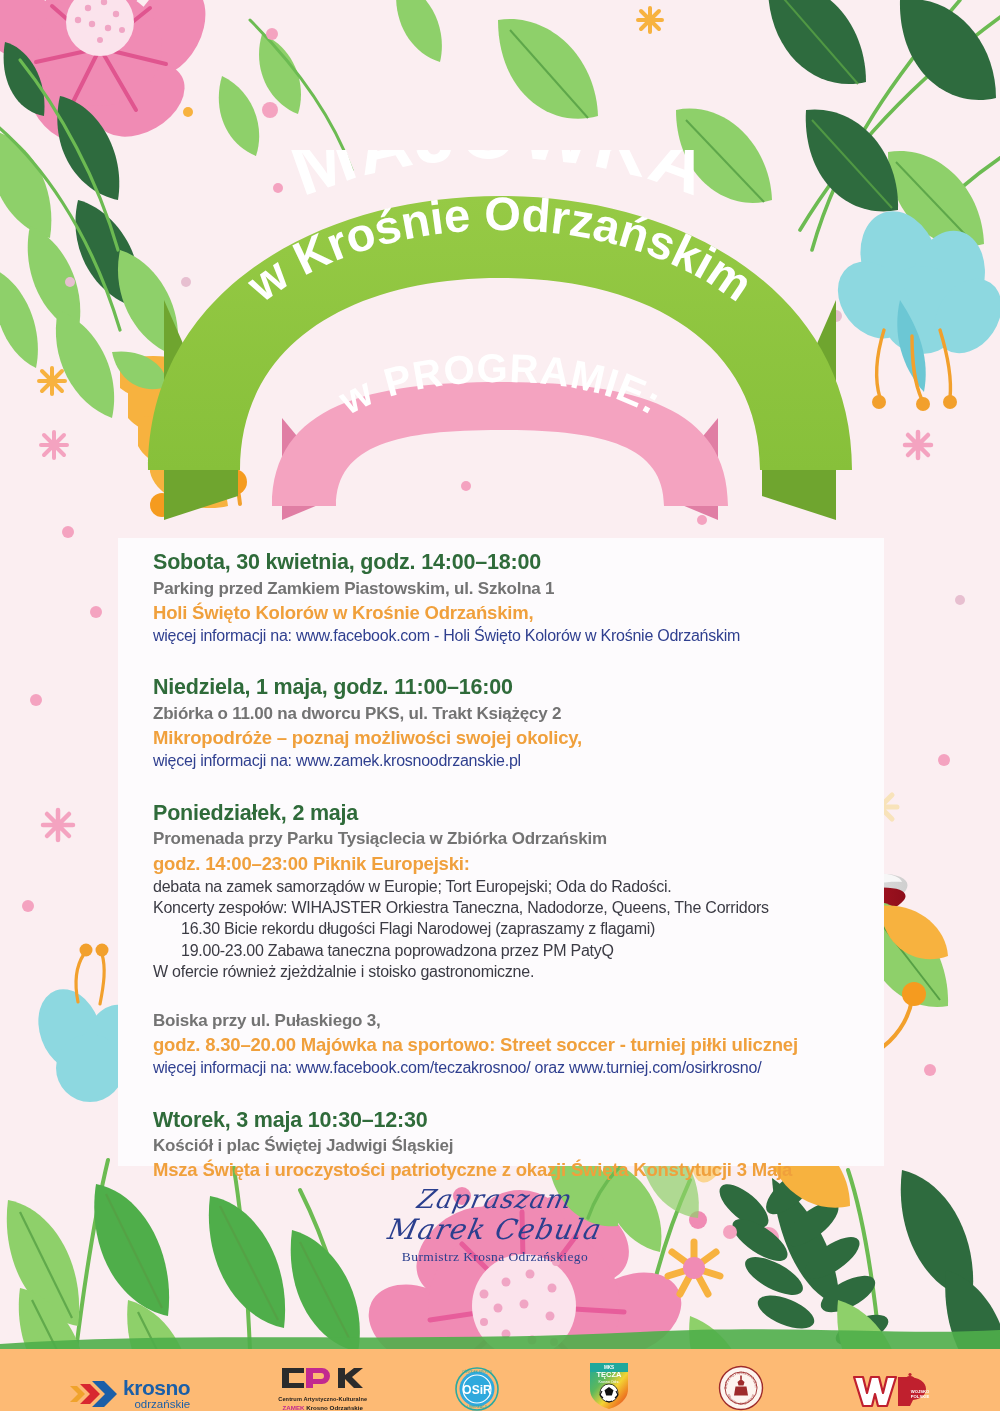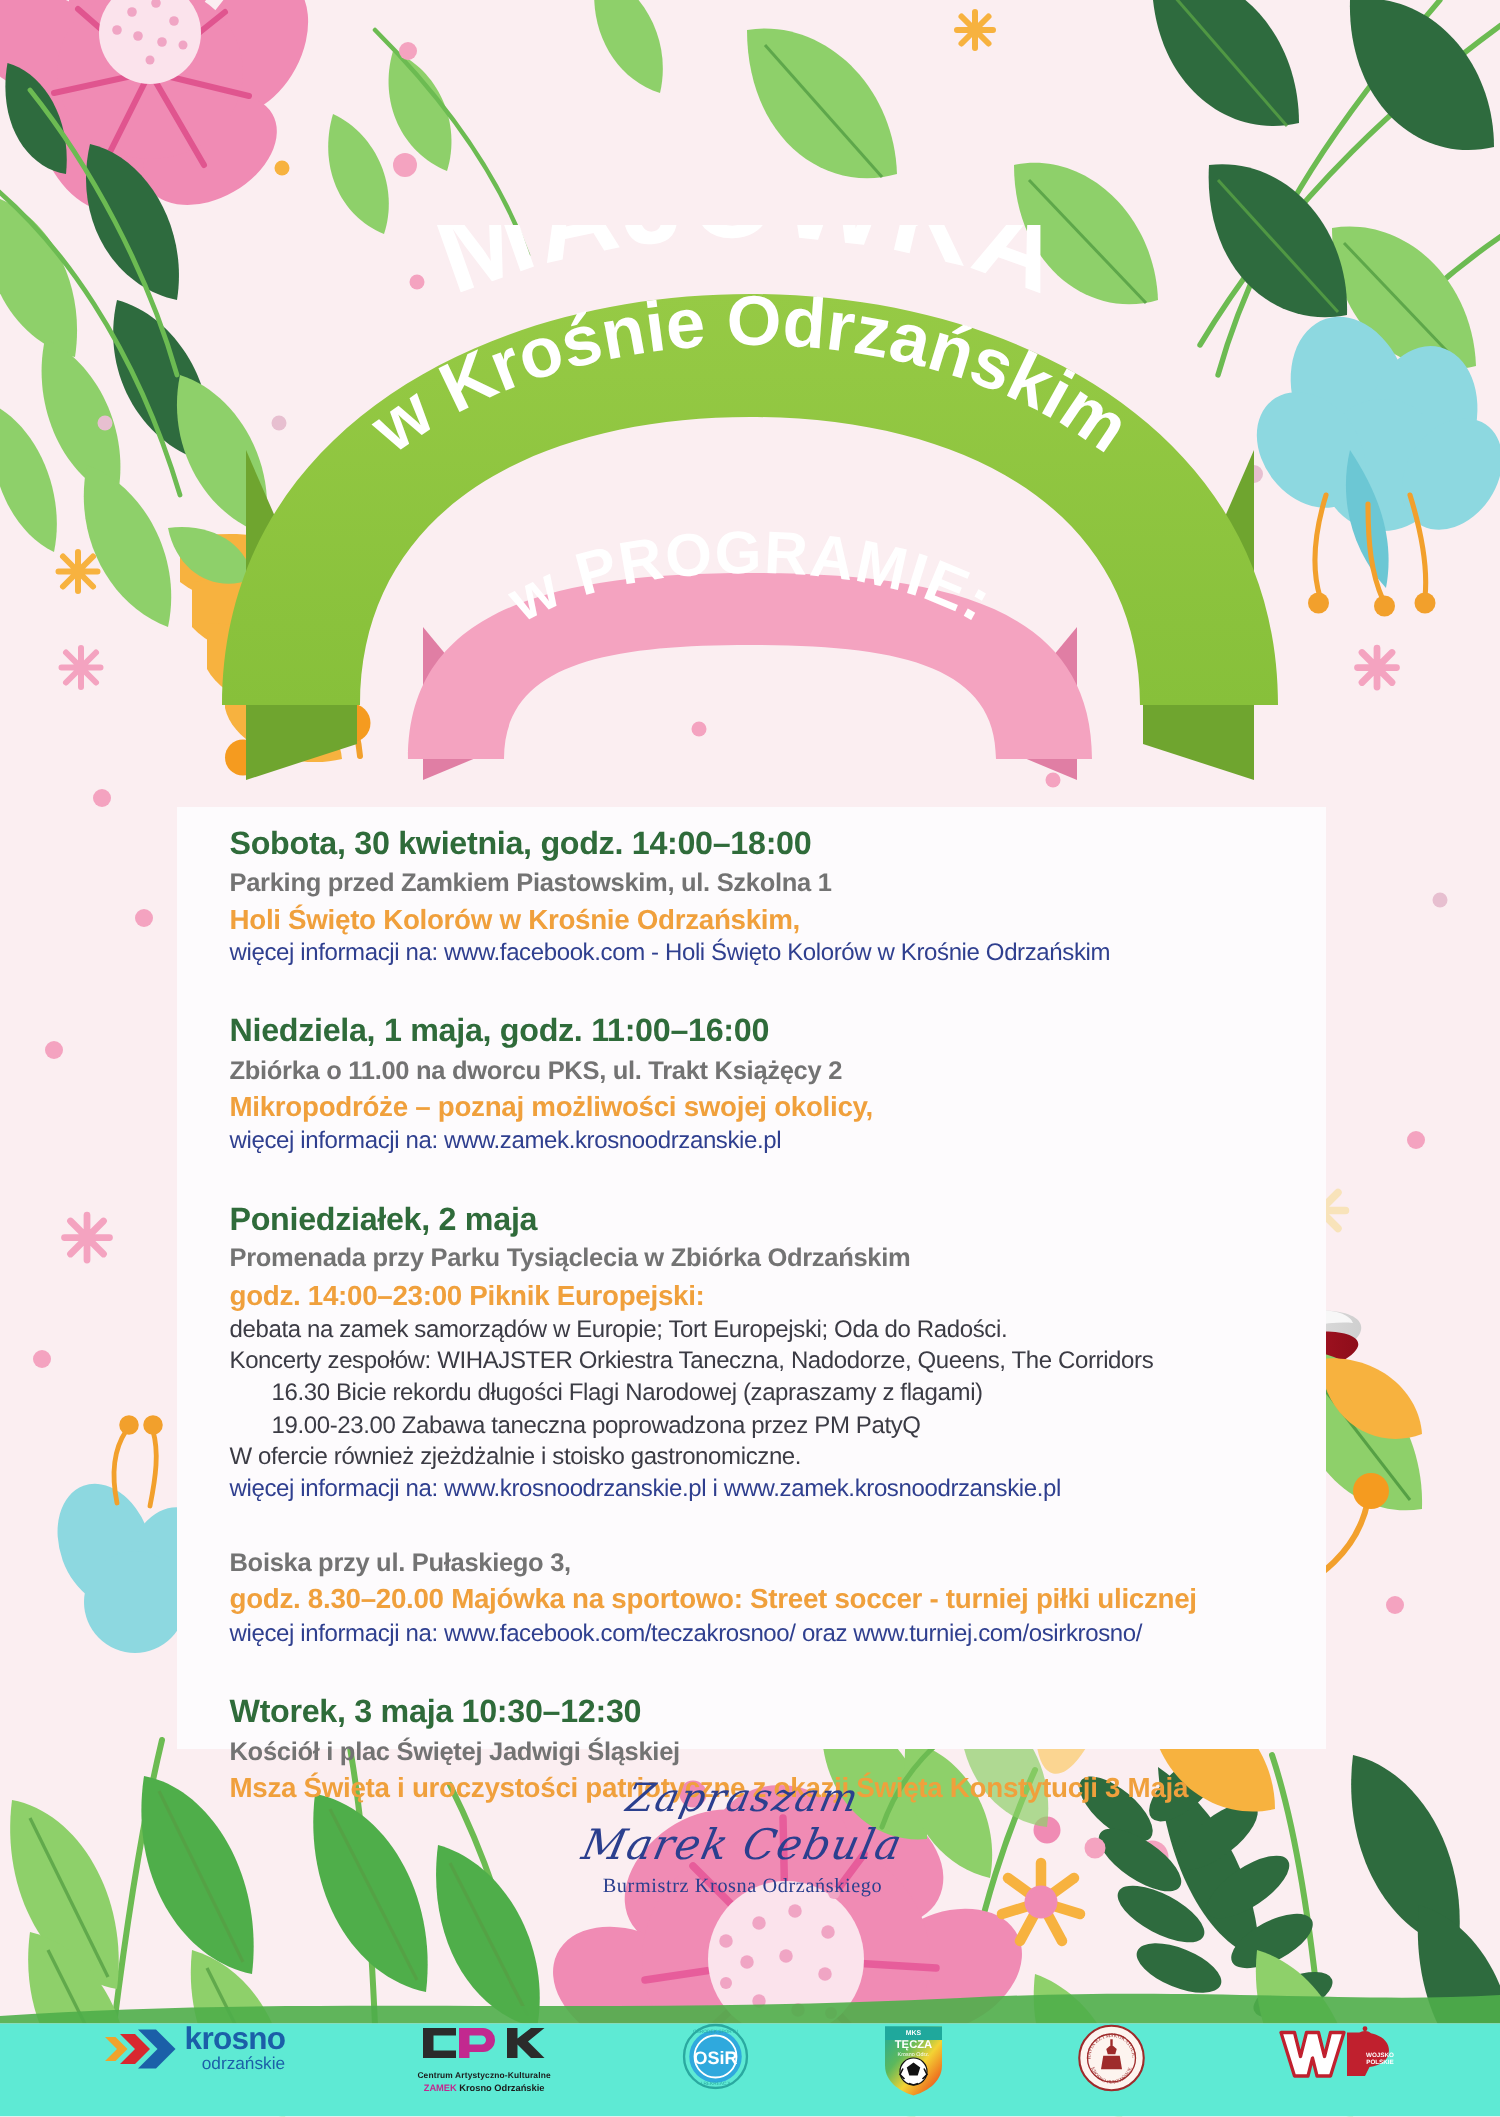--- a/index.html
+++ b/index.html
@@ -61,22 +61,22 @@
   }
   .sig-script.l2{font-size:28px;margin-top:2px;}
   .sig-role{
     font-family:"Liberation Serif",serif;color:#2b3f8e;font-size:13.5px;
     margin-top:4px;letter-spacing:0.4px;
   }
 
   
   #footer{
     position:absolute;left:0;bottom:0;width:1000px;height:62px;
-    background:#5eead4;
-    display:flex;align-items:flex-start;justify-content:space-around;
+    background:#fdba74;
+    display:flex;align-items:flex-end;justify-content:space-around;
     padding:0 24px;box-sizing:border-box;
   }
   .logo{display:flex;align-items:center;justify-content:center;}
 
   .krosno{display:flex;align-items:center;gap:5px;}
   .krosno-txt{line-height:1;}
   .krosno-txt .k1{font-size:21px;font-weight:bold;color:#1b5fa8;letter-spacing:-0.5px;display:block;}
   .krosno-txt .k2{font-size:11.5px;color:#1b5fa8;display:block;text-align:right;margin-top:1px;}
 
   .cak-wrap{text-align:center;line-height:1;}
@@ -513,21 +513,20 @@
       <div class="gap"></div>
       <div class="block">
         <div class="h-day">Poniedziałek, 2 maja</div>
         <div class="h-place">Promenada przy Parku Tysiąclecia w Zbiórka Odrzańskim</div>
         <div class="h-event">godz. 14:00–23:00 Piknik Europejski:</div>
         <div class="t-body">debata na zamek samorządów w Europie; Tort Europejski; Oda do Radości.</div>
         <div class="t-body">Koncerty zespołów: WIHAJSTER Orkiestra Taneczna, Nadodorze, Queens, The Corridors</div>
         <div class="t-body indent">16.30 Bicie rekordu długości Flagi Narodowej (zapraszamy z flagami)</div>
         <div class="t-body indent">19.00-23.00 Zabawa taneczna poprowadzona przez PM PatyQ</div>
         <div class="t-body">W ofercie również zjeżdżalnie i stoisko gastronomiczne.</div>
-        <div class="t-link">więcej informacji na: www.krosnoodrzanskie.pl i www.zamek.krosnoodrzanskie.pl</div>
       </div>
       <div class="gap"></div>
       <div class="block">
         <div class="h-place">Boiska przy ul. Pułaskiego 3,</div>
         <div class="h-event">godz. 8.30–20.00 Majówka na sportowo: Street soccer - turniej piłki ulicznej</div>
         <div class="t-link">więcej informacji na: www.facebook.com/teczakrosnoo/ oraz www.turniej.com/osirkrosno/</div>
       </div>
       <div class="gap"></div>
       <div class="block">
         <div class="h-day">Wtorek, 3 maja 10:30–12:30</div>

